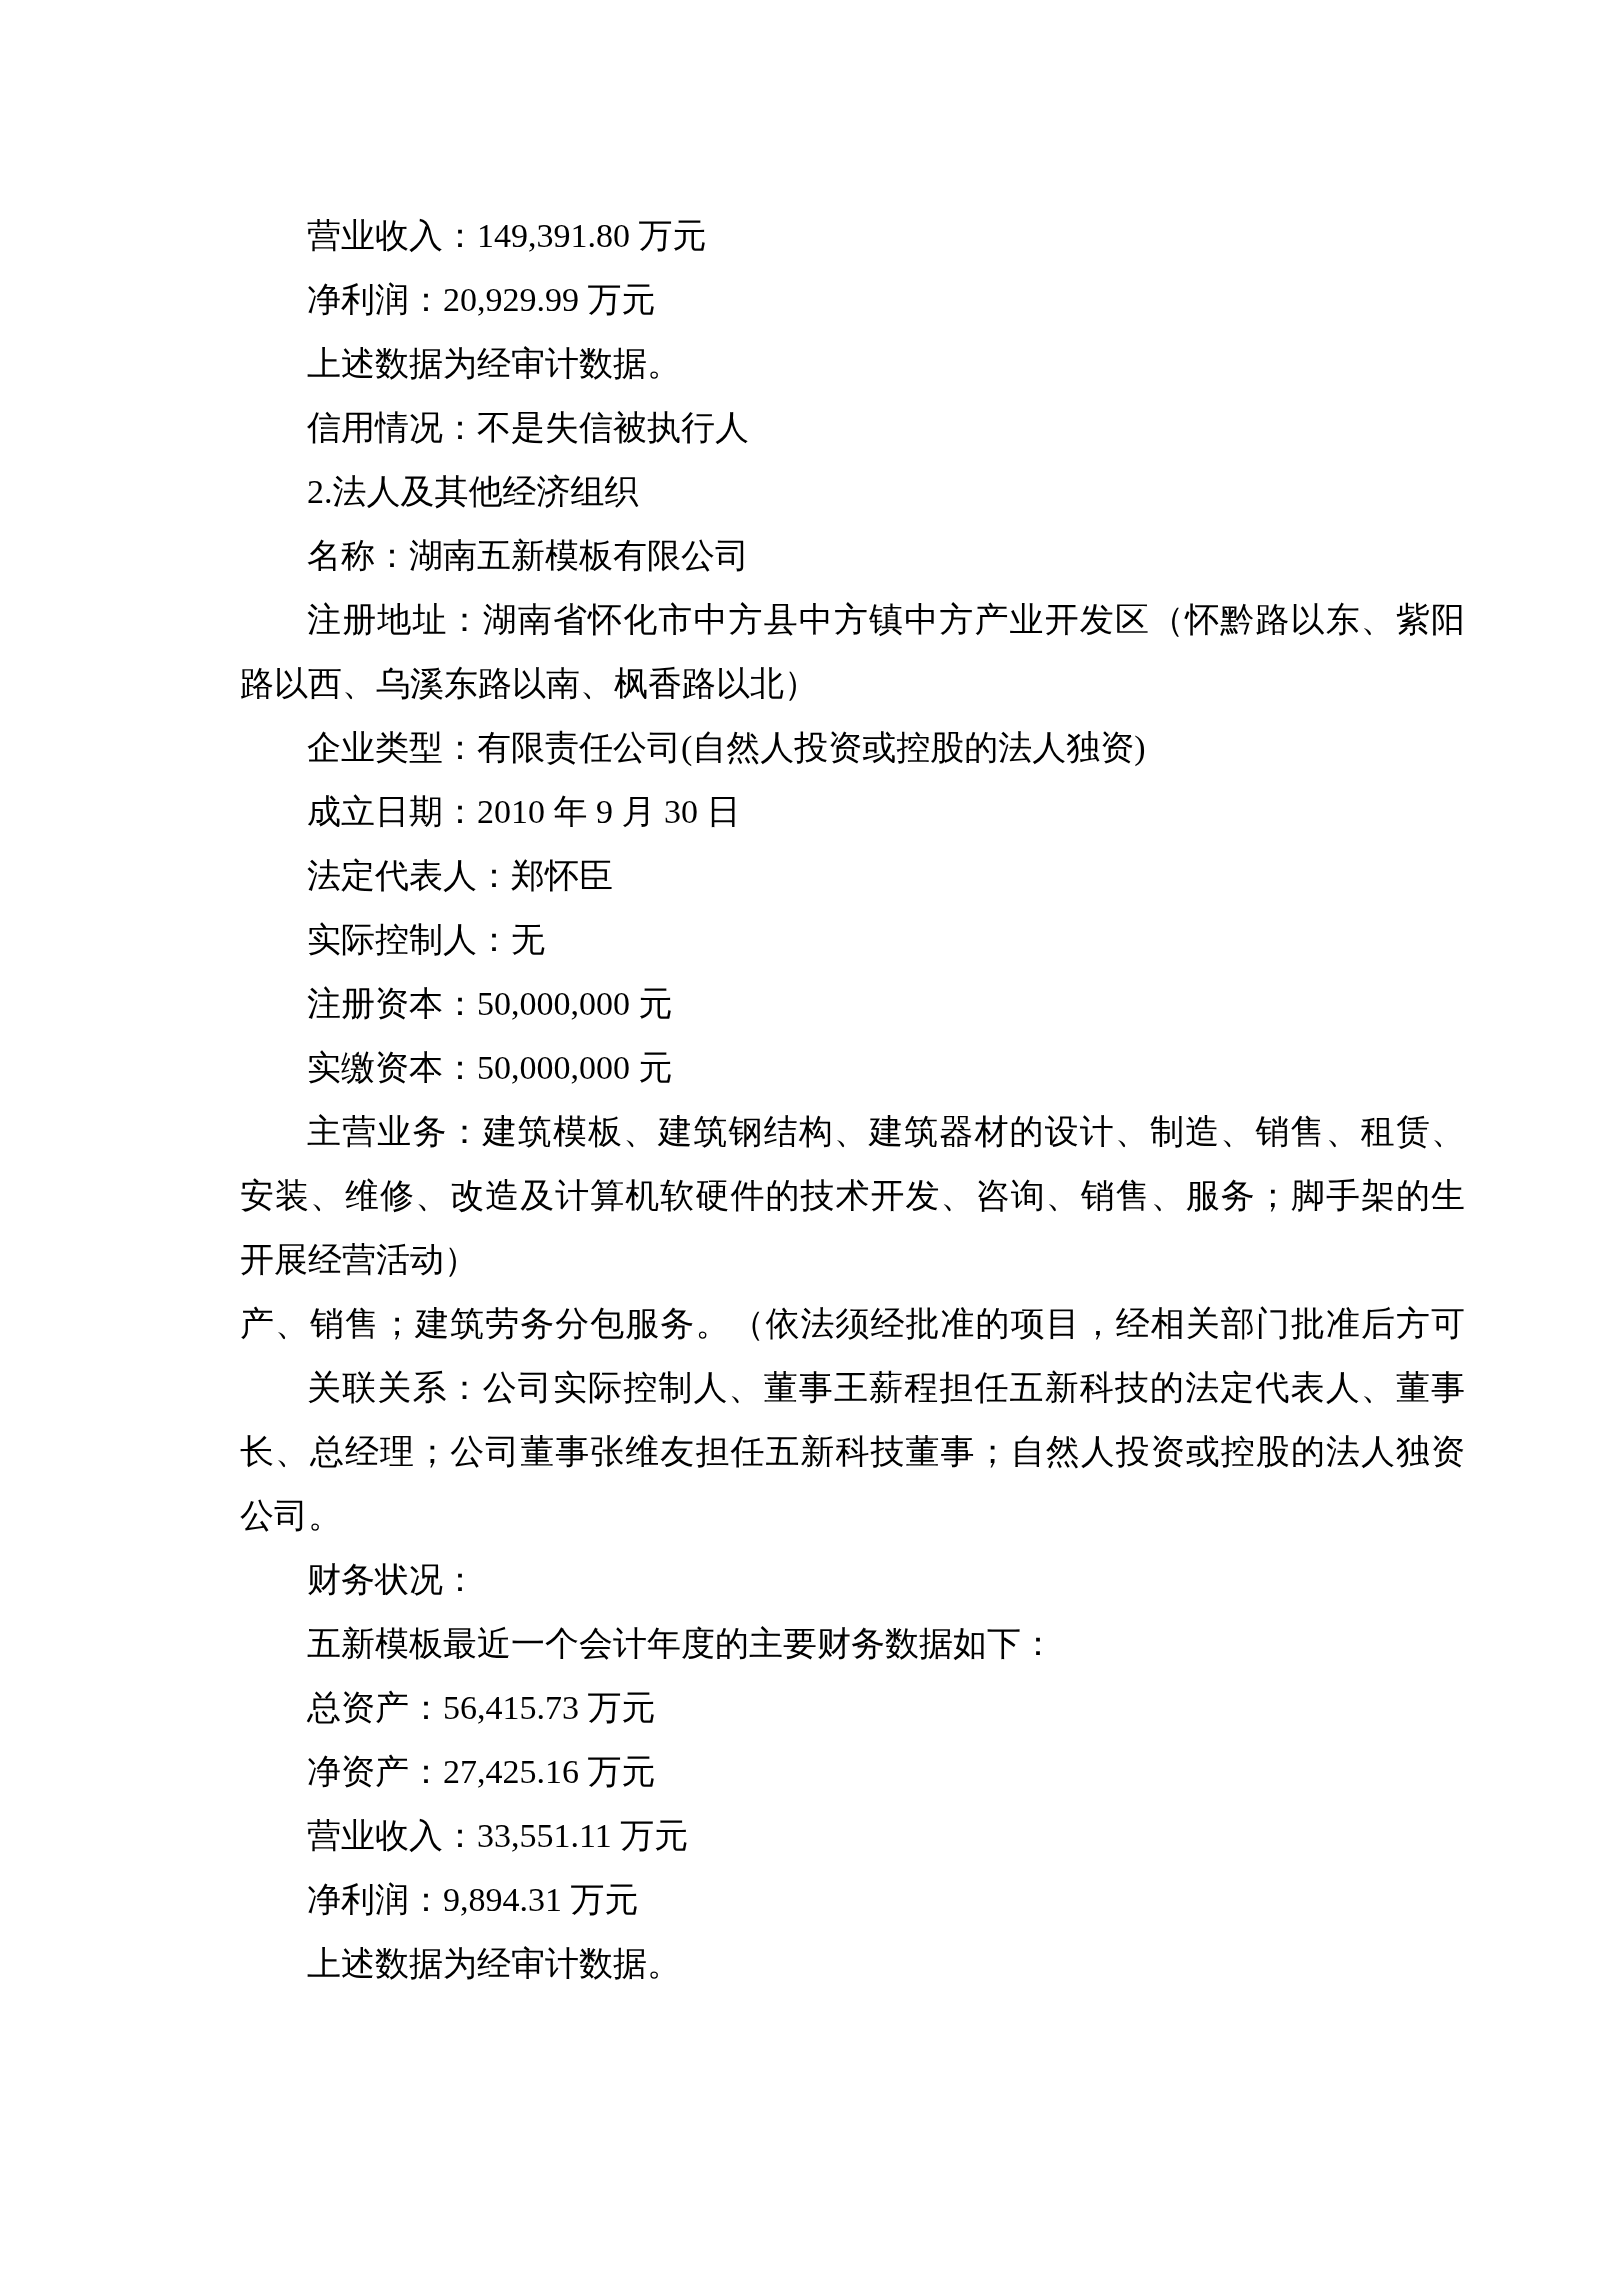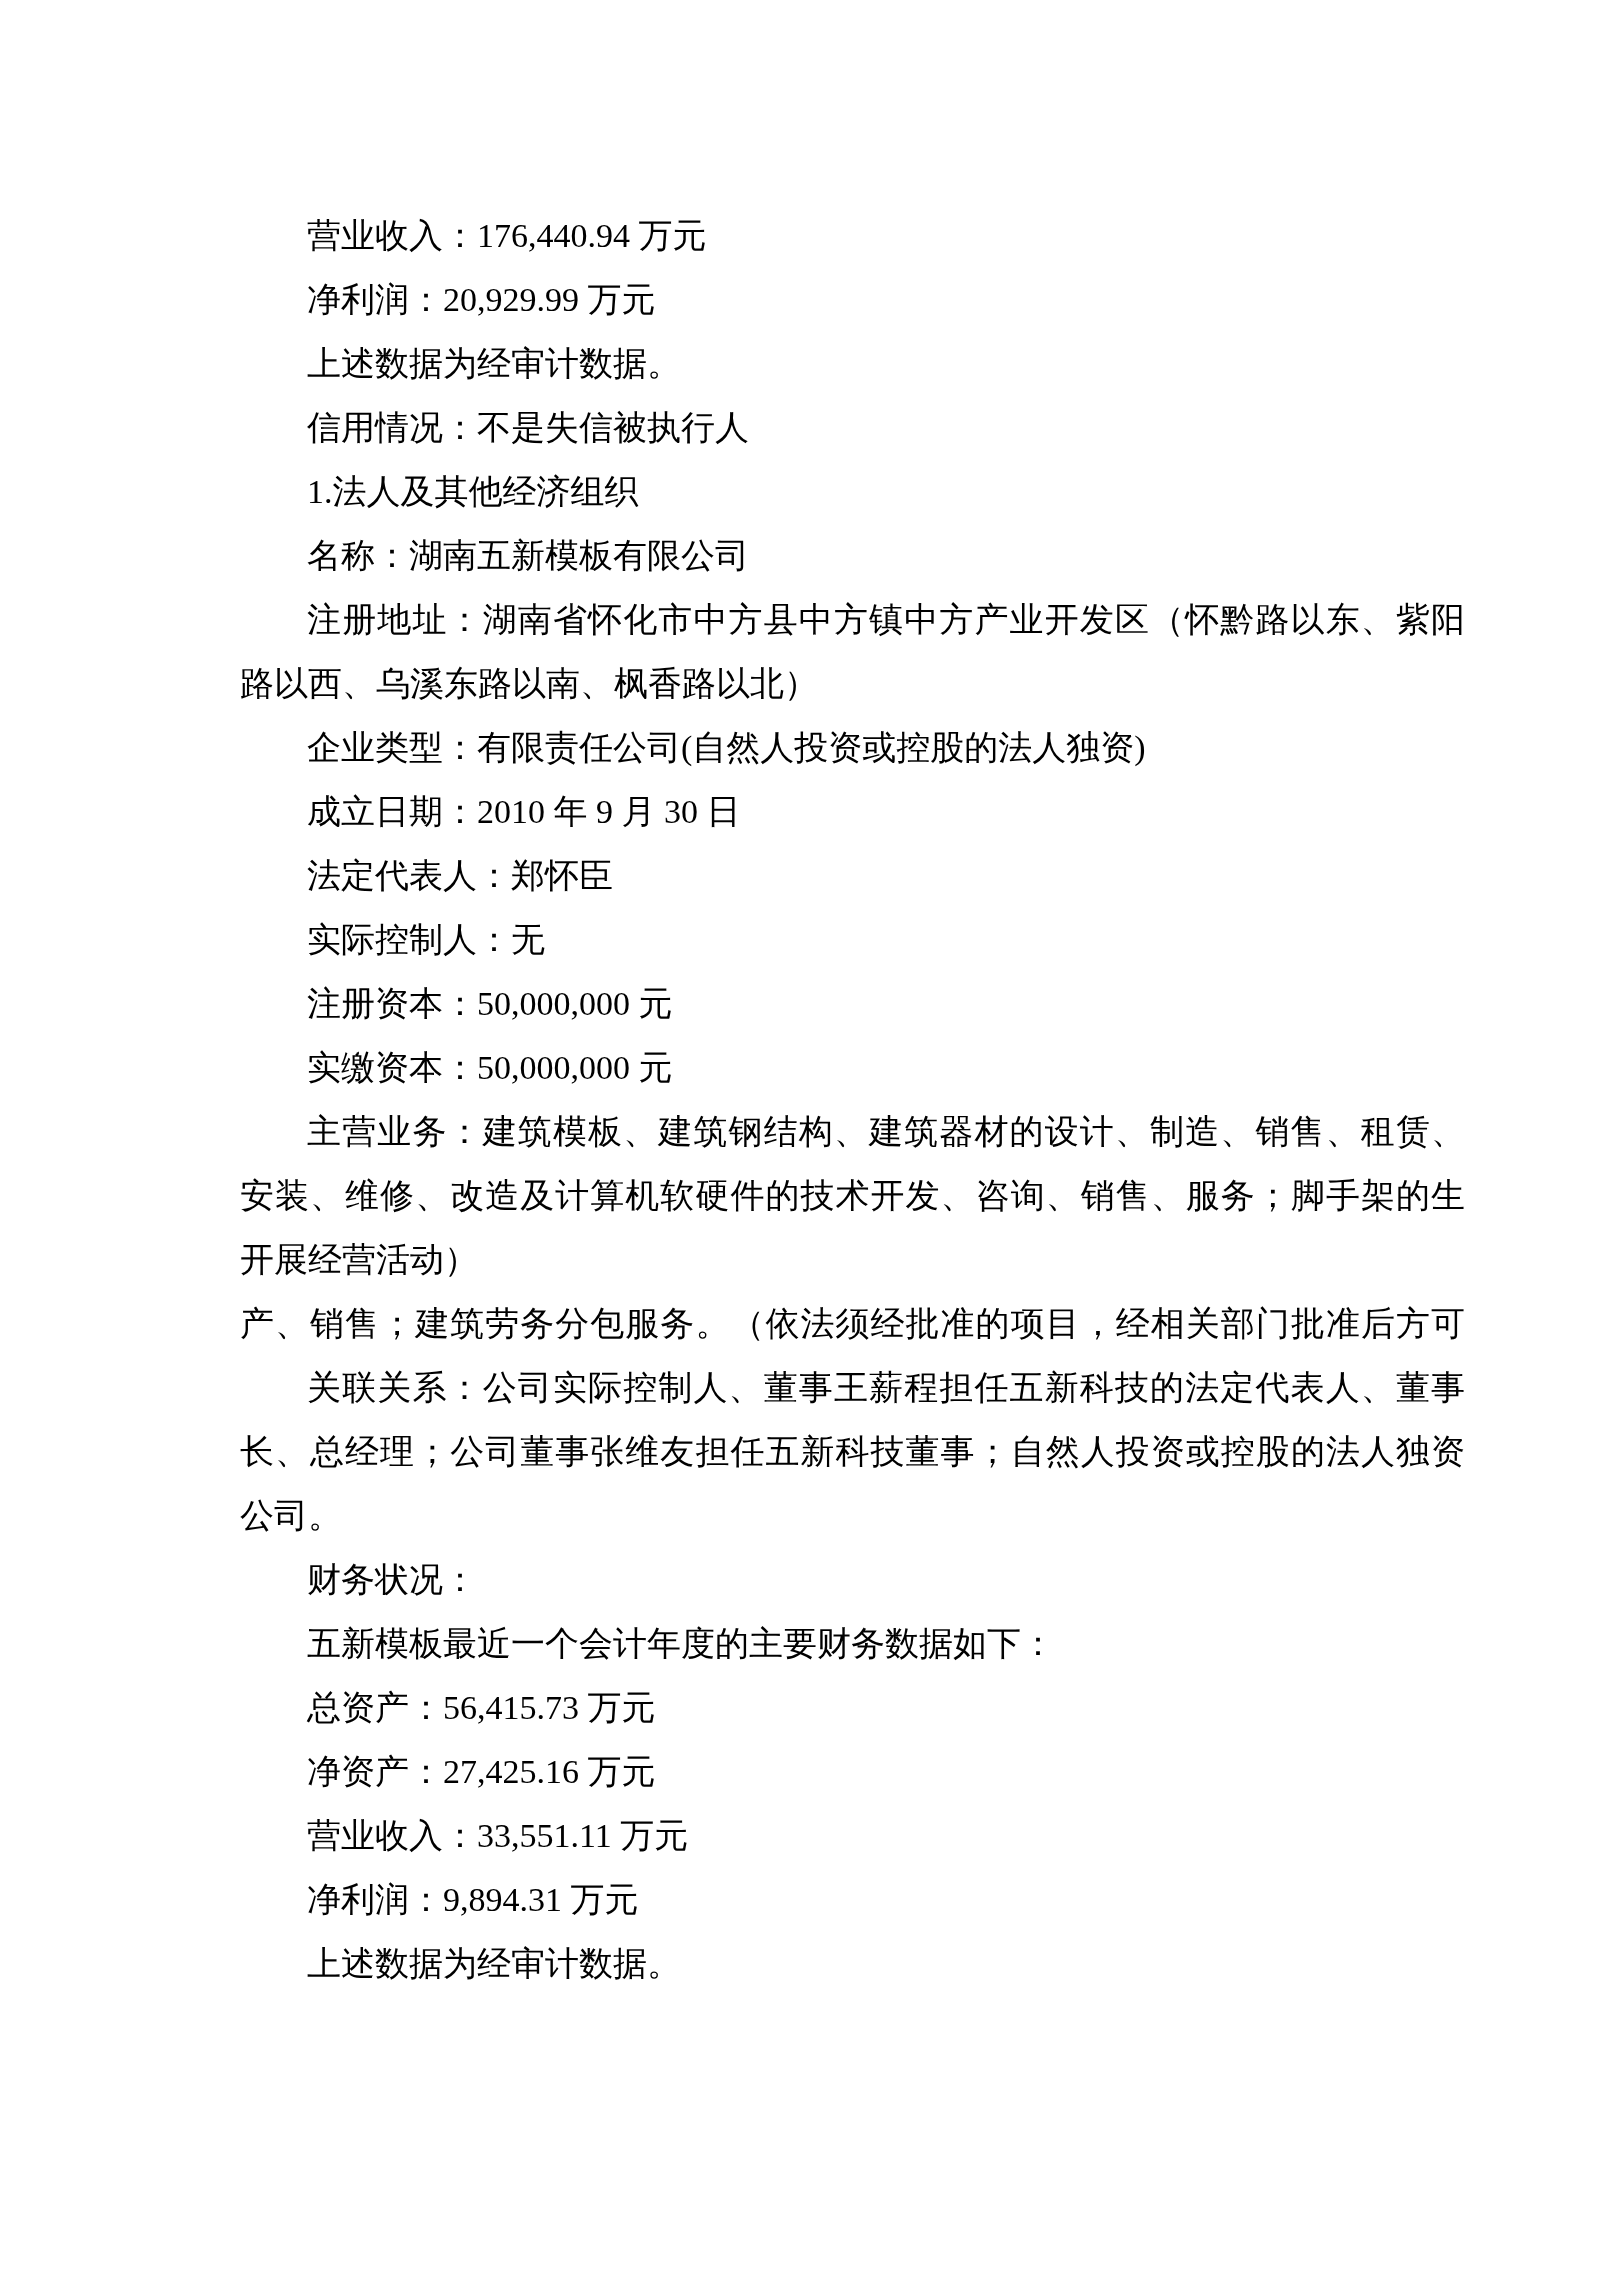--- a/index.html
+++ b/index.html
@@ -35,25 +35,25 @@
   .line.justify {
     text-align: justify;
     text-align-last: justify;
   }
 </style>
 </head>
 <body>
 
 <div class="page">
   <div class="text-block" id="doc-body">
-      <div class="line indent">营业收入：176,440.94 万元</div>
+      <div class="line indent">营业收入：149,391.80 万元</div>
       <div class="line indent">净利润：20,929.99 万元</div>
       <div class="line indent">上述数据为经审计数据。</div>
       <div class="line indent">信用情况：不是失信被执行人</div>
-      <div class="line indent">1.法人及其他经济组织</div>
+      <div class="line indent">2.法人及其他经济组织</div>
       <div class="line indent">名称：湖南五新模板有限公司</div>
       <div class="line indent justify">注册地址：湖南省怀化市中方县中方镇中方产业开发区（怀黔路以东、紫阳</div>
       <div class="line">路以西、乌溪东路以南、枫香路以北）</div>
       <div class="line indent">企业类型：有限责任公司(自然人投资或控股的法人独资)</div>
       <div class="line indent">成立日期：2010 年 9 月 30 日</div>
       <div class="line indent">法定代表人：郑怀臣</div>
       <div class="line indent">实际控制人：无</div>
       <div class="line indent">注册资本：50,000,000 元</div>
       <div class="line indent">实缴资本：50,000,000 元</div>
       <div class="line indent justify">主营业务：建筑模板、建筑钢结构、建筑器材的设计、制造、销售、租赁、</div>

